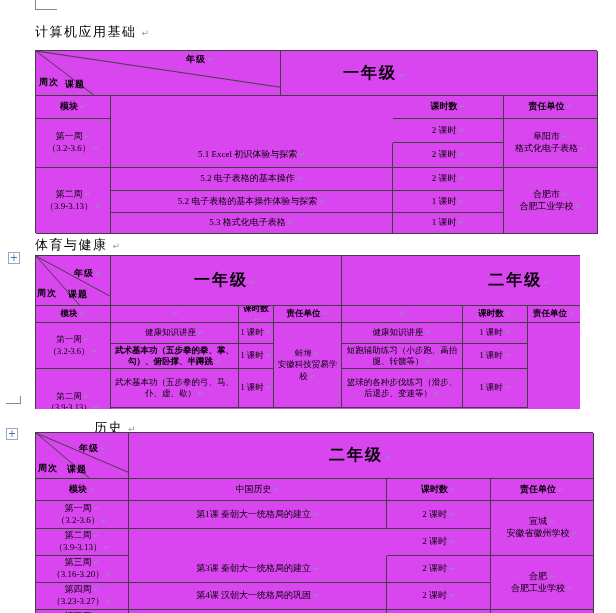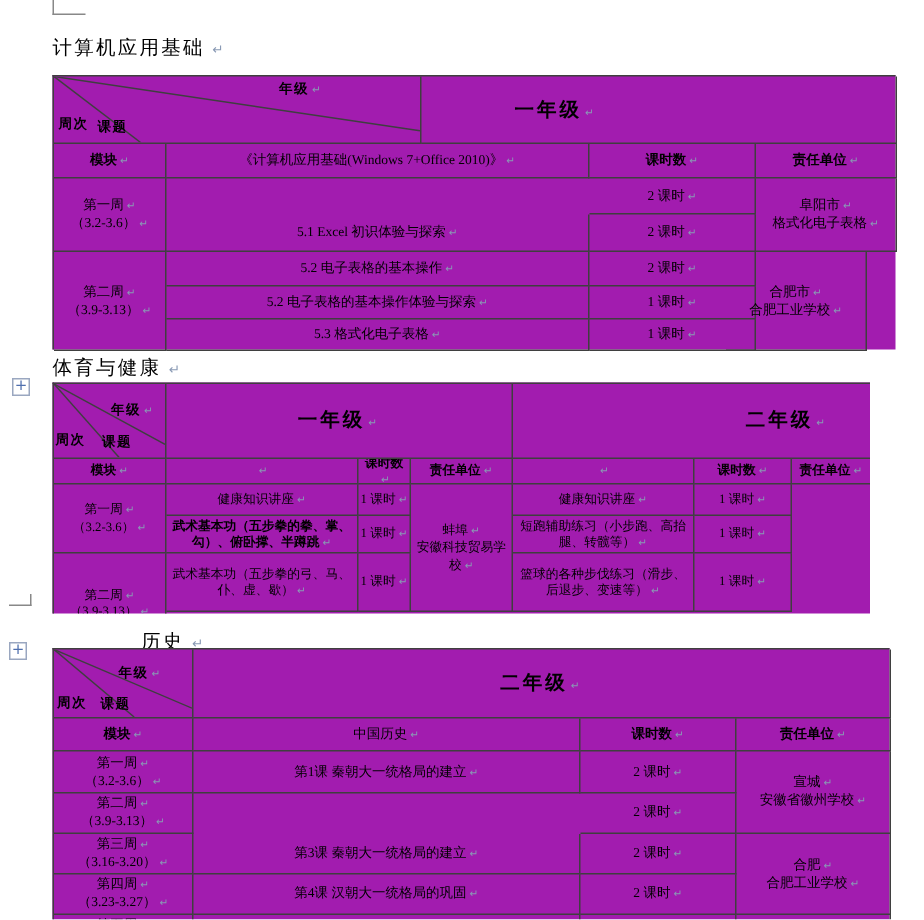--- a/index.html
+++ b/index.html
@@ -1,26 +1,26 @@
 <!DOCTYPE html>
 <html><head>
 <meta charset="utf-8">
 <style>
   html,body{margin:0;padding:0;background:#fff;}
   .page{position:relative;width:616px;height:613px;background:#ffffff;overflow:hidden;
         font-family:"Liberation Serif","DejaVu Serif",serif;color:#000;}
   .title{position:absolute;font-size:13px;letter-spacing:1.5px;white-space:nowrap;}
-  .tbl{position:absolute;box-sizing:border-box;border-top:1px solid #3f3f3f;border-left:1px solid #3f3f3f;background:#a21caf;}
+  .tbl{position:absolute;box-sizing:border-box;border-top:1px solid #3f3f3f;border-left:1px solid #3f3f3f;background:#d946ef;}
   .clip{overflow:hidden;}
   .cell{position:absolute;box-sizing:border-box;border-right:1px solid #3f3f3f;border-bottom:1px solid #3f3f3f;
         display:flex;flex-direction:column;align-items:center;justify-content:center;
         text-align:center;font-size:9px;line-height:1.3;overflow:hidden;padding:0 2px;}
   .nb{border-bottom:none;}
   .hdr{font-weight:bold;}
-  .grade{font-size:13px;font-weight:bold;letter-spacing:2px;}
+  .grade{font-size:16px;font-weight:bold;letter-spacing:2px;}
   .t2 .cell{font-size:8.5px;}
   .pm::after{content:"↵";color:#8a9ab5;font-size:7px;margin-left:2px;font-family:"DejaVu Sans",sans-serif;font-weight:normal;}
   .tpm::after{content:"↵";color:#8a9ab5;font-size:9px;margin-left:5px;font-family:"DejaVu Sans",sans-serif;}
   .diag{padding:0;}
   .diag svg{position:absolute;left:0;top:0;width:100%;height:100%;}
   .diag .lab{position:absolute;font-weight:bold;font-size:9px;white-space:nowrap;letter-spacing:1px;}
   .handle{position:absolute;width:12px;height:12px;box-sizing:border-box;border:1px solid #9aa7c0;background:#fff;
           color:#4f6fae;font-size:10px;line-height:10px;text-align:center;font-family:"DejaVu Sans",sans-serif;cursor:move;}
   .bracket-tl{position:absolute;left:35px;top:0;width:21px;height:9px;border-left:1px solid #888;border-bottom:1px solid #888;}
   .bracket-bl{position:absolute;left:6px;top:396px;width:14px;height:7px;border-right:1px solid #888;border-bottom:1px solid #888;}
@@ -48,23 +48,20 @@
       <span class="lab" style="left:3px;top:26px;">周次</span>
       <span class="lab" style="left:29px;top:28px;">课题</span>
     </div>
     <div class="cell" style="left:245px;top:0;width:317px;height:45px;align-items:flex-start;padding-left:62px;">
       <span class="grade pm">一年级</span>
     </div>
 
     <div class="cell hdr" style="left:0;top:45px;width:75px;height:23px;">
         <span class="pm">模块</span>
       </div>
-    <div class="cell" style="left:75px;top:45px;width:282px;height:23px;">
-        <span class="pm">《计算机应用基础(Windows 7+Office 2010)》</span>
-      </div>
     <div class="cell hdr" style="left:357px;top:45px;width:111px;height:23px;">
         <span class="pm">课时数</span>
       </div>
     <div class="cell hdr" style="left:468px;top:45px;width:94px;height:23px;">
         <span class="pm">责任单位</span>
       </div>
 
     <div class="cell" style="left:0;top:68px;width:75px;height:49px;">
       <span class="pm">第一周</span>
       <span class="pm">（3.2-3.6）</span>
@@ -100,21 +97,21 @@
         <span class="pm">1 课时</span>
       </div>
     <div class="cell" style="left:357px;top:162px;width:111px;height:21px;">
         <span class="pm">1 课时</span>
       </div>
 
     <div class="cell" style="left:468px;top:68px;width:94px;height:49px;">
       <span class="pm">阜阳市</span>
       <span class="pm">格式化电子表格</span>
     </div>
-    <div class="cell" style="left:448px;top:117px;width:94px;height:66px;align-items:center;">
+    <div class="cell" style="left:468px;top:117px;width:94px;height:66px;align-items:center;">
       <span class="pm">合肥市</span>
       <span class="pm">合肥工业学校</span>
     </div>
   </div>
 
   <div class="title tpm" style="left:35px;top:236px;">体育与健康</div>
   <div class="handle" style="left:8px;top:252px;">+</div>
 
   <div class="tbl t2 clip" style="left:35px;top:255px;width:545px;height:154px;">
 

